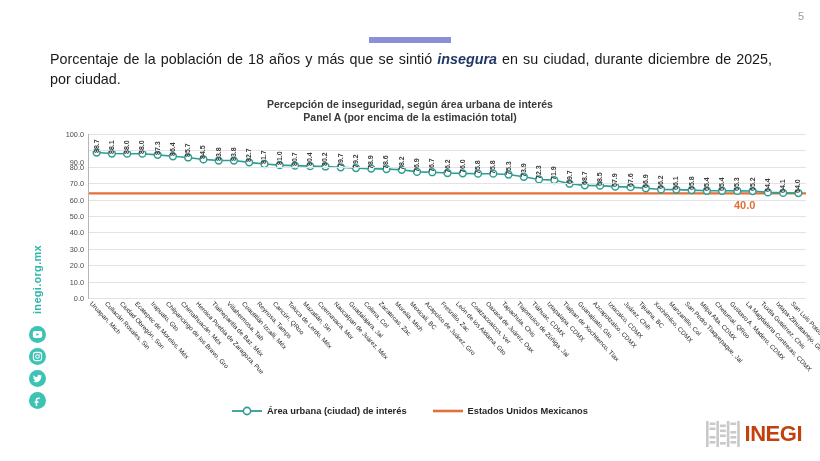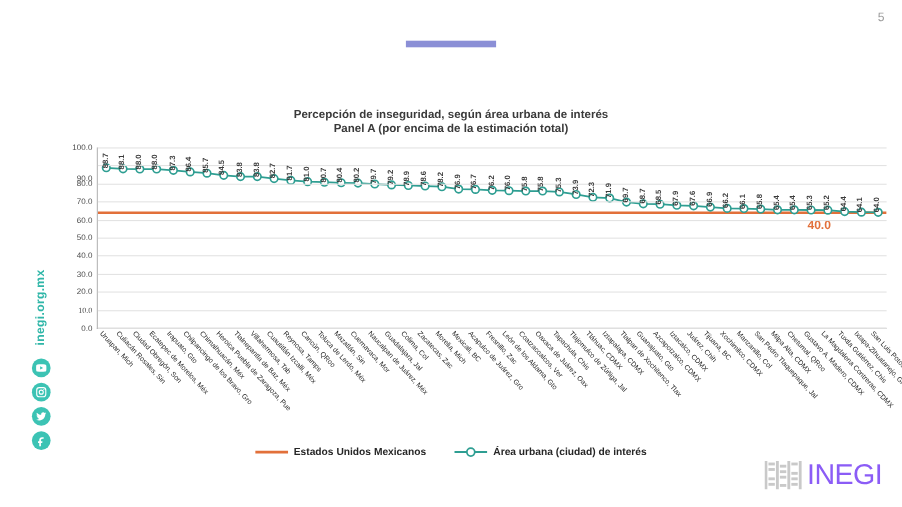--- a/index.html
+++ b/index.html
@@ -115,39 +115,42 @@
   }
   .social svg { display:block; }
 
   
   #inegi-logo {
     position:absolute; right:18px; bottom:14px;
     display:flex; align-items:center; gap:5px;
   }
   #abacus { display:block; }
   #inegi-word {
-    font-size:26px; font-weight:normal; color:#8b5cf6; letter-spacing:-0.5px;
+    font-size:22px; font-weight:bold; color:#c2410c; letter-spacing:-0.5px;
   }
 </style>
 </head>
 <body>
 
 <div id="slide">
 
   <div class="title-rule"></div>
   <div class="page-number">5</div>
 
+  <div class="subtitle">
+    <span>Porcentaje de la población de 18 años y más que se sintió </span><em>insegura</em><span> en su ciudad, durante diciembre de 2025, por ciudad.</span>
+  </div>
 
   <div class="chart-title">Percepción de inseguridad, según área urbana de interés</div>
   <div class="chart-subtitle">Panel A (por encima de la estimación total)</div>
 
   <div id="chart-wrap">
     <div id="y-axis">
         <div class="ytick" style="top: 164px;">0.0</div>
-        <div class="ytick" style="top: 147.6px; font-family: Liberation Serif, serif;">10.0</div>
+        <div class="ytick" style="top: 147.6px;">10.0</div>
         <div class="ytick" style="top: 131.2px;">20.0</div>
         <div class="ytick" style="top: 114.8px;">30.0</div>
         <div class="ytick" style="top: 98.4px;">40.0</div>
         <div class="ytick" style="top: 82px; margin-left: 36px;">50.0</div>
         <div class="ytick" style="top: 65.6px;">60.0</div>
         <div class="ytick" style="top: 49.2px;">70.0</div>
         <div class="ytick" style="top: 32.8px;">80.0</div>
         <div class="ytick" style="top: 16.4px; margin-top: 12px;">90.0</div>
         <div class="ytick" style="top: 0px;">100.0</div>
       </div>
@@ -311,30 +314,30 @@
       <div class="xlabel" style="left: 646.351px;">Gustavo A. Madero, CDMX</div>
       <div class="xlabel" style="left: 661.606px;">La Magdalena Contreras, CDMX</div>
       <div class="xlabel" style="left: 676.862px;">Tuxtla Gutiérrez, Chis</div>
       <div class="xlabel" style="left: 692.117px;">Ixtapa-Zihuatanejo, Gro</div>
       <div class="xlabel" style="left: 707.372px;">San Luis Potosí, SLP</div>
     </div>
 
   <div id="legend">
       <div class="leg-item">
         <svg width="30" height="12" class="leg-mark-line">
-          <line x1="0" y1="6" x2="30" y2="6" stroke="#E2703A" stroke-width="2.6"></line>
-        </svg>
-        <span class="leg-text">Estados Unidos Mexicanos</span>
+          <line x1="0" y1="6" x2="30" y2="6" stroke="#2E9E92" stroke-width="1.8"></line>
+          <circle cx="15" cy="6" r="3.6" fill="#fff" stroke="#2E9E92" stroke-width="1.6"></circle>
+        </svg>
+        <span class="leg-text">Área urbana (ciudad) de interés</span>
       </div>
       <div class="leg-item">
         <svg width="30" height="12" class="leg-mark-line">
-          <line x1="0" y1="6" x2="30" y2="6" stroke="#2E9E92" stroke-width="1.8"></line>
-          <circle cx="15" cy="6" r="3.6" fill="#fff" stroke="#2E9E92" stroke-width="1.6"></circle>
-        </svg>
-        <span class="leg-text">Área urbana (ciudad) de interés</span>
+          <line x1="0" y1="6" x2="30" y2="6" stroke="#E2703A" stroke-width="2.6"></line>
+        </svg>
+        <span class="leg-text">Estados Unidos Mexicanos</span>
       </div>
     </div>
 
   <div id="sidebar">
     <div id="site-url">inegi.org.mx</div>
     <div class="social">
       <svg width="11" height="11" viewBox="0 0 24 24" fill="#fff">
           <path d="M22 7.5c-.2-1.5-.8-2.3-2.4-2.5C17.5 4.7 14.9 4.6 12 4.6s-5.5.1-7.6.4C2.8 5.2 2.2 6 2 7.5 1.8 9 1.8 10.4 1.8 12s0 3 .2 4.5c.2 1.5.8 2.3 2.4 2.5 2.1.3 4.7.4 7.6.4s5.5-.1 7.6-.4c1.6-.2 2.2-1 2.4-2.5.2-1.5.2-2.9.2-4.5s0-3-.2-4.5zM9.8 15.3V8.7l5.9 3.3-5.9 3.3z"></path>
         </svg>
     </div>

